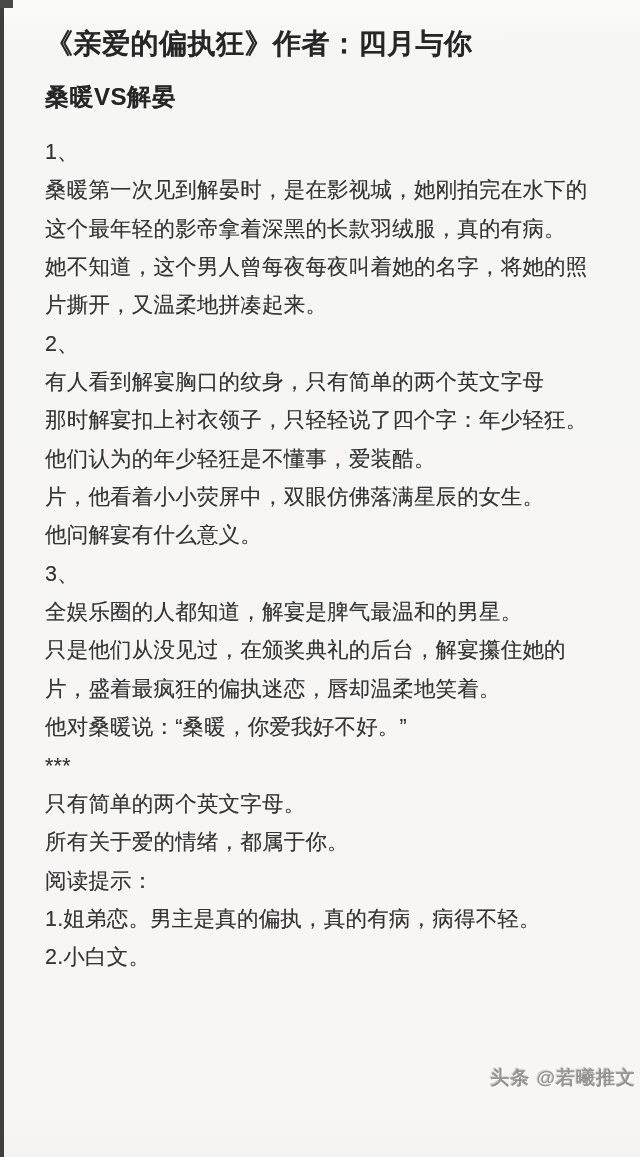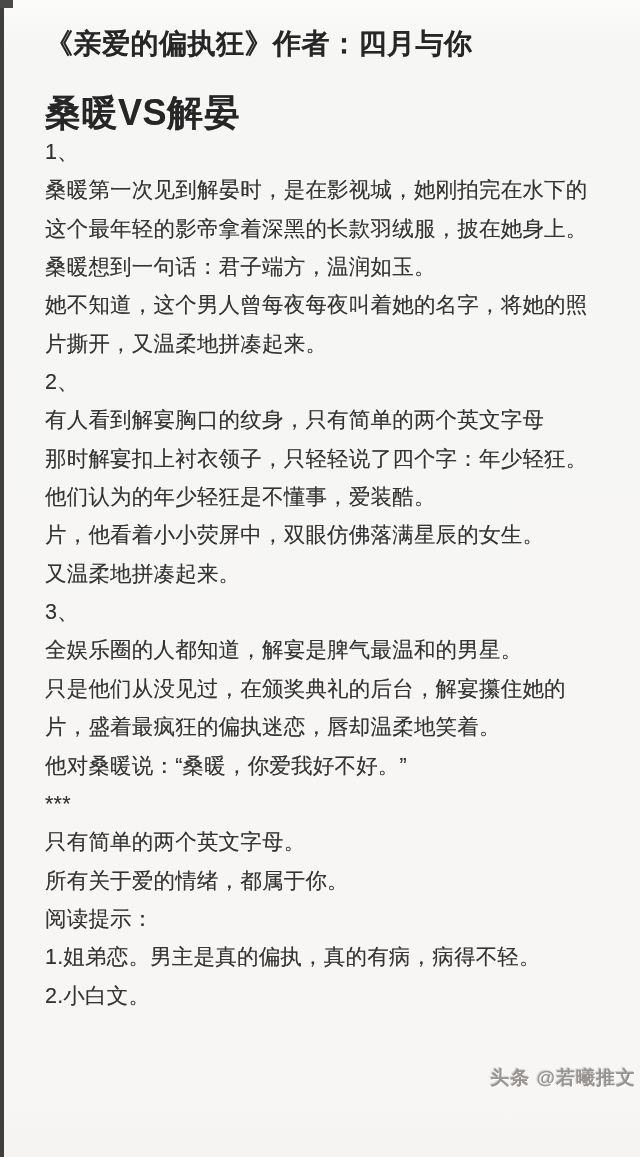--- a/index.html
+++ b/index.html
@@ -35,22 +35,22 @@
     font-size: 28px;
     font-weight: 700;
     color: #262626;
     line-height: 34px;
     letter-spacing: 0.5px;
     white-space: nowrap;
     text-shadow: 0 0 0.6px rgba(50,50,50,0.45);
   }
   .couple-names {
     position: absolute;
-    top: 96px; left: 0;
-    font-size: 36px;
+    top: 80px; left: 0;
+    font-size: 24px;
     font-weight: 700;
     color: #262626;
     line-height: 34px;
     letter-spacing: 0.5px;
     white-space: nowrap;
     text-shadow: 0 0 0.6px rgba(50,50,50,0.45);
   }
   .story-text {
     position: absolute;
     left: 45px;
@@ -87,30 +87,29 @@
   <div class="corner-notch"></div>
 
   <div class="title-block">
     <div class="book-title">《亲爱的偏执狂》作者：四月与你</div>
     <div class="couple-names">桑暖VS解晏</div>
   </div>
 
   <div class="story-text">
     <div class="line">1、</div>
     <div class="line">桑暖第一次见到解晏时，是在影视城，她刚拍完在水下的</div>
-    <div class="line">这个最年轻的影帝拿着深黑的长款羽绒服，披在她身上。</div>
-    <div class="line">桑暖想到一句话：君子端方，温润如玉。</div>
+    <div class="line">这个最年轻的影帝拿着深黑的长款羽绒服，真的有病。</div>
     <div class="line">她不知道，这个男人曾每夜每夜叫着她的名字，将她的照</div>
     <div class="line">片撕开，又温柔地拼凑起来。</div>
     <div class="line">2、</div>
     <div class="line">有人看到解宴胸口的纹身，只有简单的两个英文字母</div>
     <div class="line">那时解宴扣上衬衣领子，只轻轻说了四个字：年少轻狂。</div>
     <div class="line">他们认为的年少轻狂是不懂事，爱装酷。</div>
     <div class="line">片，他看着小小荧屏中，双眼仿佛落满星辰的女生。</div>
-    <div class="line">又温柔地拼凑起来。</div>
+    <div class="line">他问解宴有什么意义。</div>
     <div class="line">3、</div>
     <div class="line">全娱乐圈的人都知道，解宴是脾气最温和的男星。</div>
     <div class="line">只是他们从没见过，在颁奖典礼的后台，解宴攥住她的</div>
     <div class="line">片，盛着最疯狂的偏执迷恋，唇却温柔地笑着。</div>
     <div class="line">他对桑暖说：“桑暖，你爱我好不好。”</div>
     <div class="line">***</div>
     <div class="line">只有简单的两个英文字母。</div>
     <div class="line">所有关于爱的情绪，都属于你。</div>
     <div class="line">阅读提示：</div>
     <div class="line">1.姐弟恋。男主是真的偏执，真的有病，病得不轻。</div>

